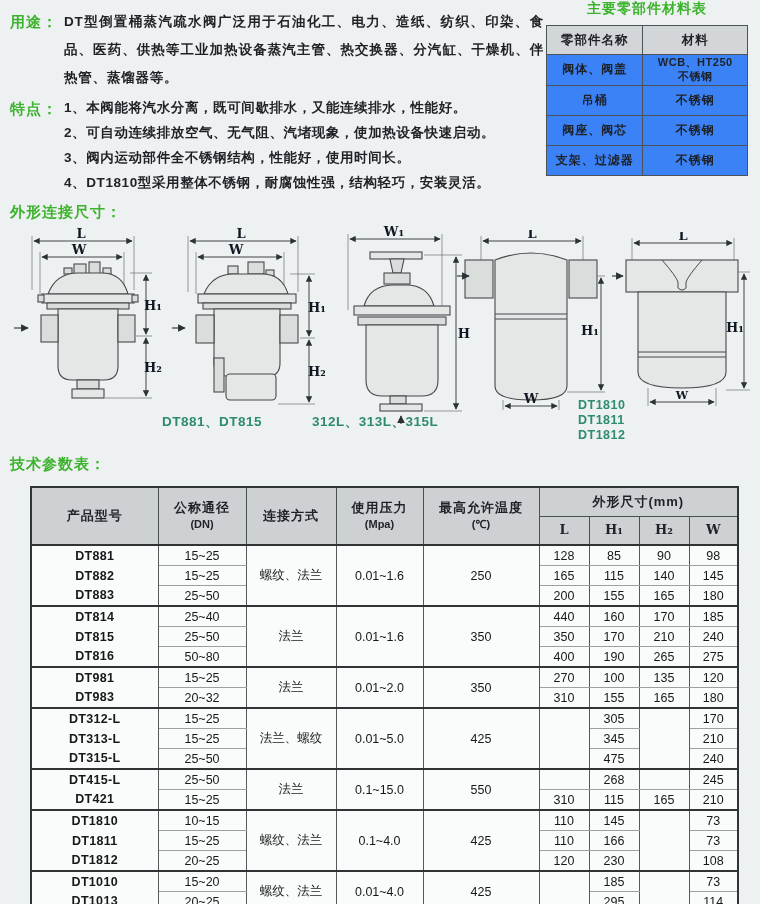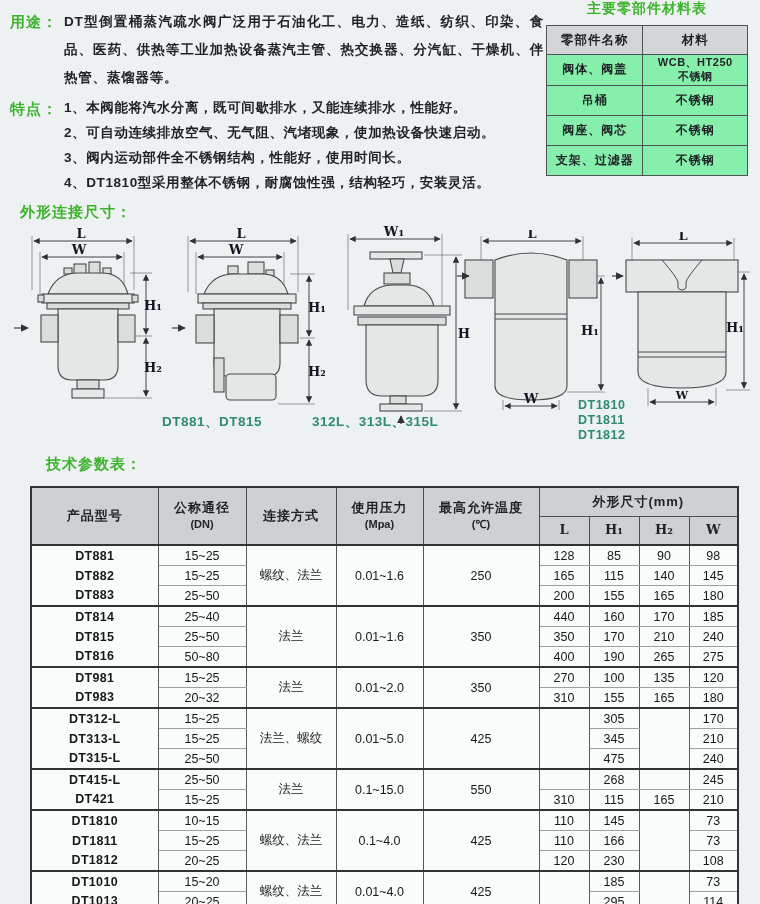--- a/index.html
+++ b/index.html
@@ -23,21 +23,21 @@
   .feature-item{
     margin:0;font-size:13.5px;font-weight:bold;line-height:25px;
     letter-spacing:0.6px;white-space:nowrap;
   }
   
   .mat-wrap{left:546px;top:0;width:202px;}
   .mat-title{
     text-align:center;color:#3cb32c;font-weight:bold;font-size:14px;
     letter-spacing:1px;margin:0 0 7px 0;
   }
-  table.mat{border-collapse:collapse;width:100%;background:#86efac;}
+  table.mat{border-collapse:collapse;width:100%;background:#3b82f6;}
   table.mat th{
     background:#d3d6d8;border:1px solid #4c5256;height:26px;
     font-size:12.5px;letter-spacing:1px;
   }
   table.mat td{
     border:1px solid #4c5256;height:27px;text-align:center;
     font-size:12px;font-weight:bold;letter-spacing:1px;
   }
   table.mat td.pre{white-space:pre-line;font-size:11px;line-height:1.25;letter-spacing:0.5px;}
   
@@ -125,21 +125,21 @@
         <td>不锈钢</td>
       </tr>
       <tr>
         <td>支架、过滤器</td>
         <td>不锈钢</td>
       </tr>
     </tbody>
   </table>
 </div>
 
-<div class="abs section-heading" style="left:20px;top:203px;">外形连接尺寸：</div>
+<div class="abs section-heading" style="left:10px;top:203px;">外形连接尺寸：</div>
 
 <svg class="abs" style="left:12px;top:228px;" width="152" height="182" viewBox="0 0 152 182">
   <line class="ext" x1="20" y1="8" x2="20" y2="62"></line>
   <line class="ext" x1="122" y1="8" x2="122" y2="62"></line>
   <line class="dim" x1="22" y1="13" x2="120" y2="13"></line>
   <text class="dimtxt" x="69" y="10">L</text>
   <line class="ext" x1="28" y1="24" x2="28" y2="66"></line>
   <line class="ext" x1="112" y1="24" x2="112" y2="66"></line>
   <line class="dim" x1="30" y1="29" x2="110" y2="29"></line>
   <text class="dimtxt" x="67" y="26">W</text>
@@ -261,21 +261,21 @@
 </svg>
 
 <div class="abs fig-caption" style="left:122px;top:413px;margin-left:40px;">DT881、DT815</div>
 <div class="abs fig-caption" style="left:312px;top:413px;">312L、313L、315L</div>
 <div class="abs fig-caption stack" style="left:578px;top:398px;">
   <div>DT1810</div>
   <div>DT1811</div>
   <div>DT1812</div>
 </div>
 
-<div class="abs section-heading" style="left:10px;top:455px;margin-left:36px;">技术参数表：</div>
+<div class="abs section-heading" style="left:10px;top:455px;">技术参数表：</div>
 
 <table class="tech abs" style="left:30px;top:486px;">
   <colgroup>
     <col style="width:127px">
       <col style="width:88px">
       <col style="width:90px">
     <col style="width:87px">
       <col style="width:116px">
     <col style="width:50px">
       <col style="width:50px">

